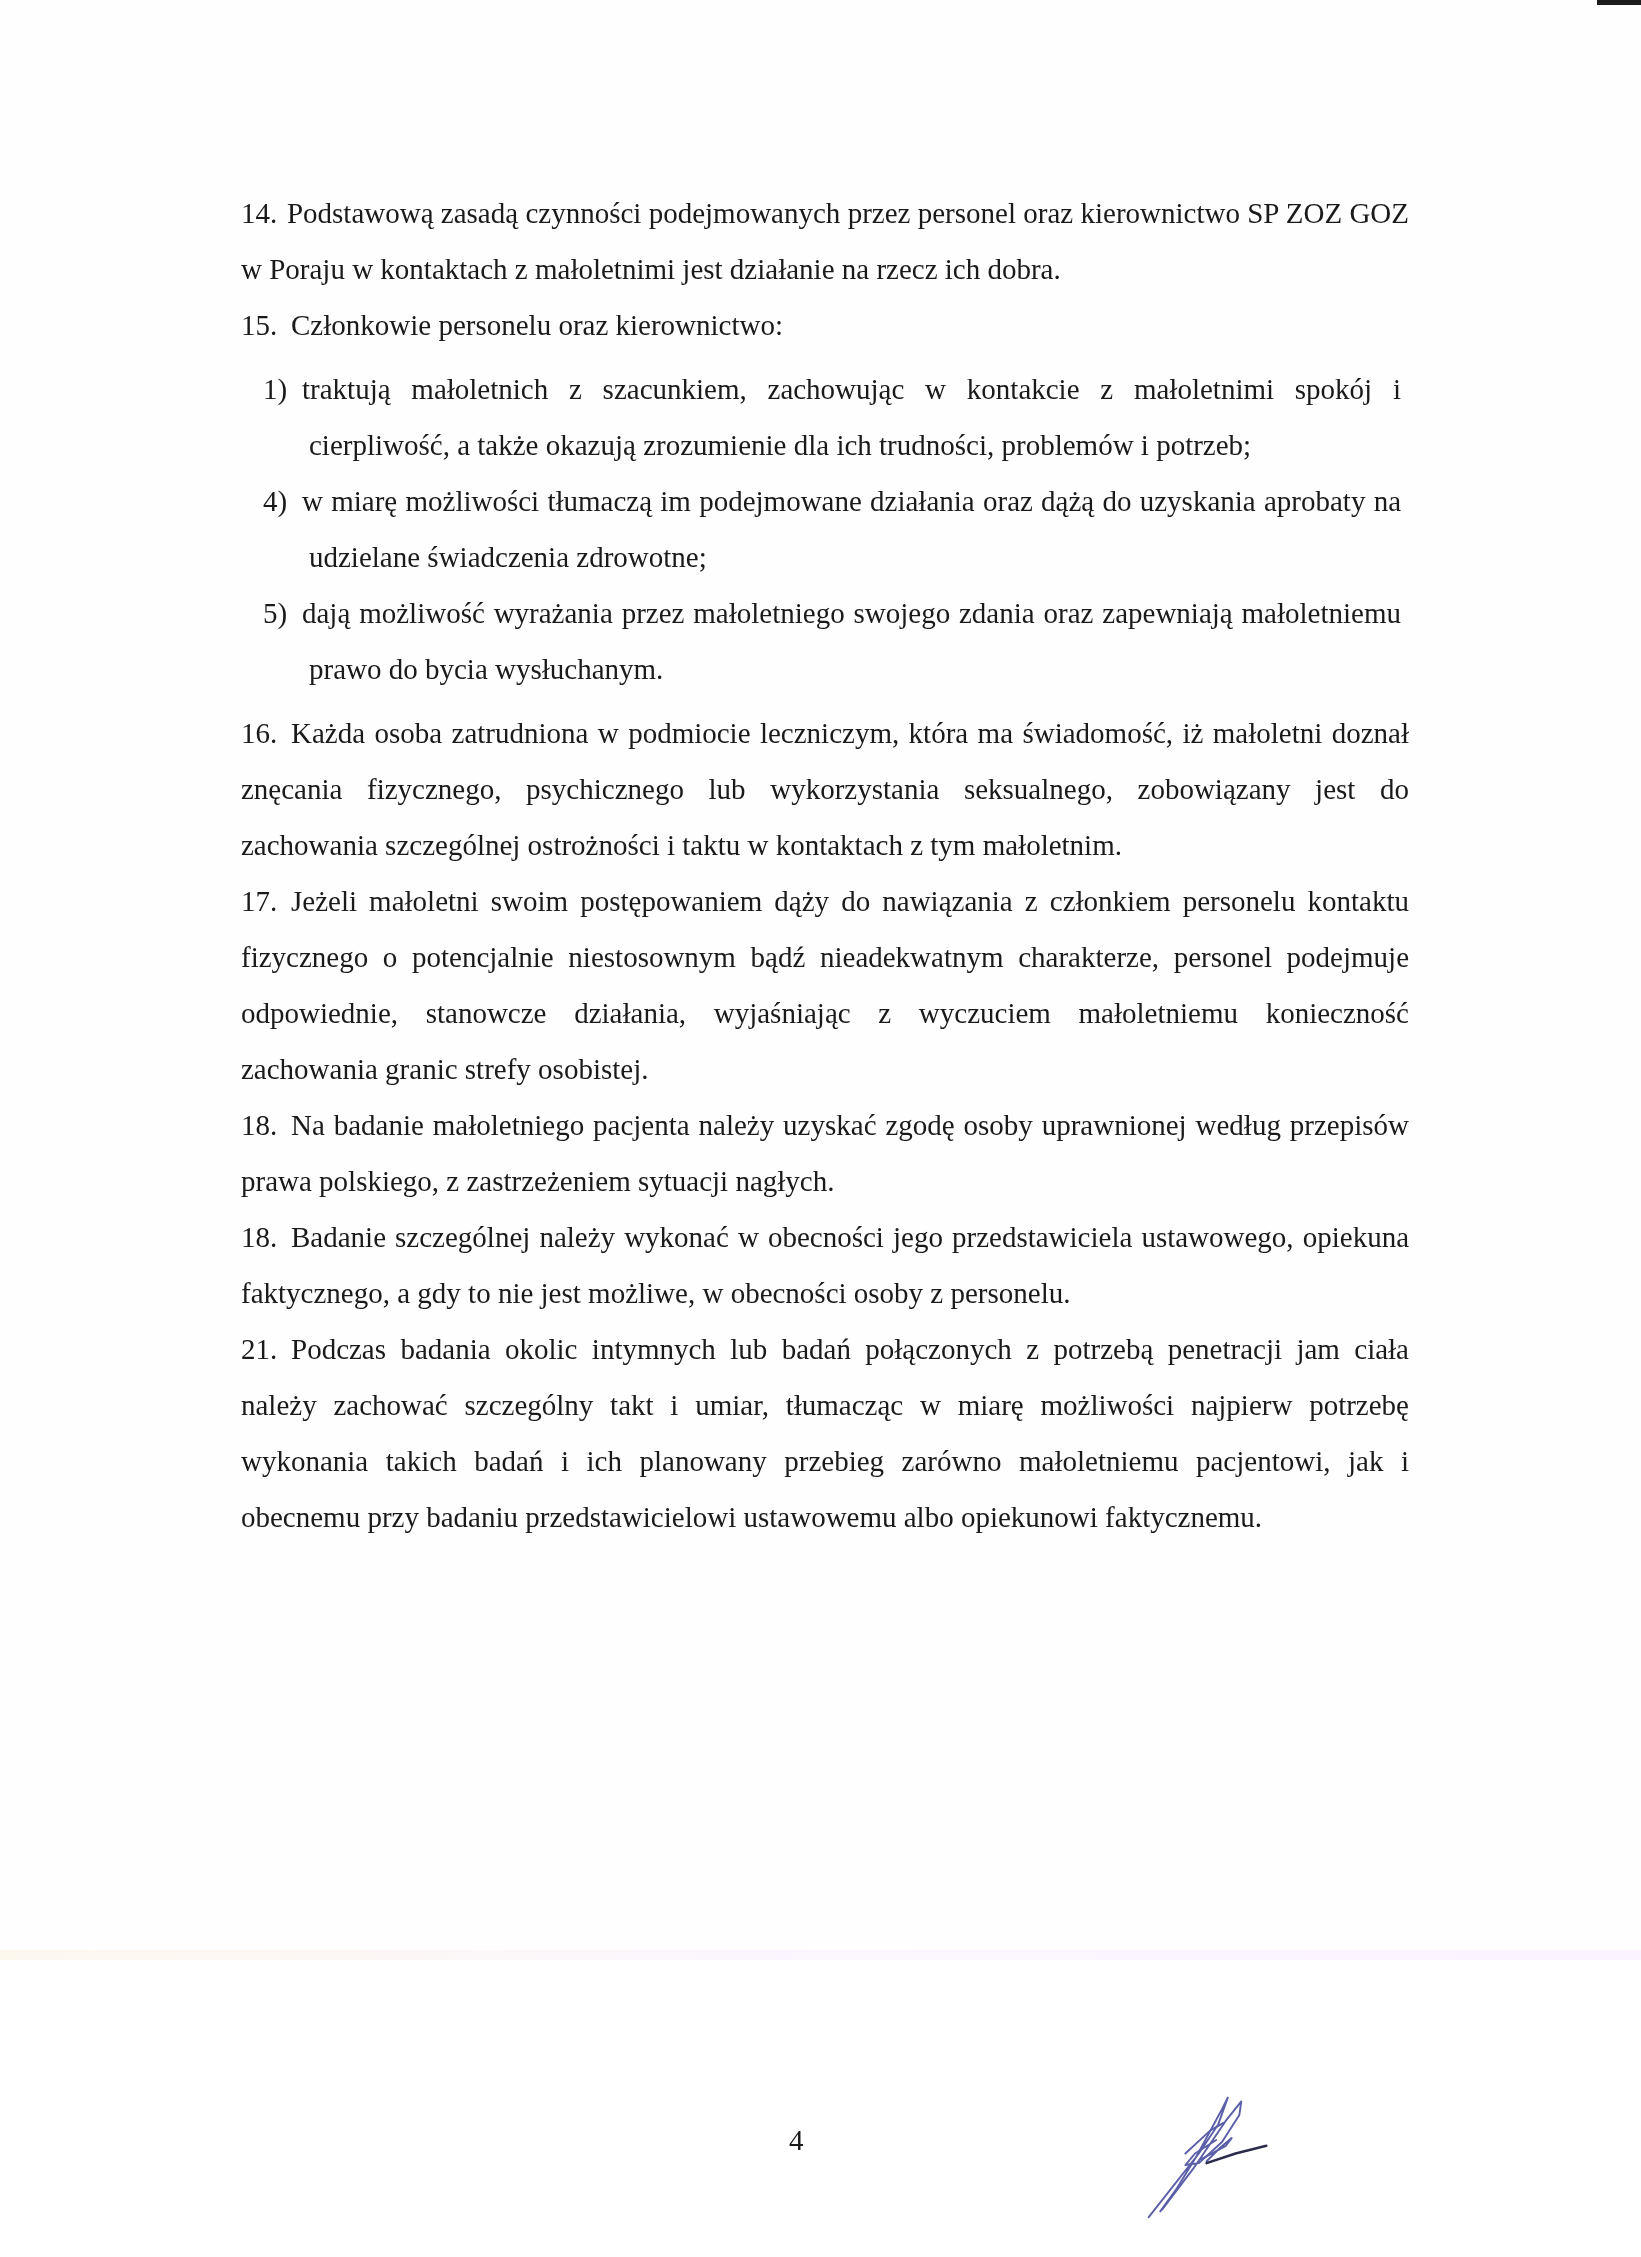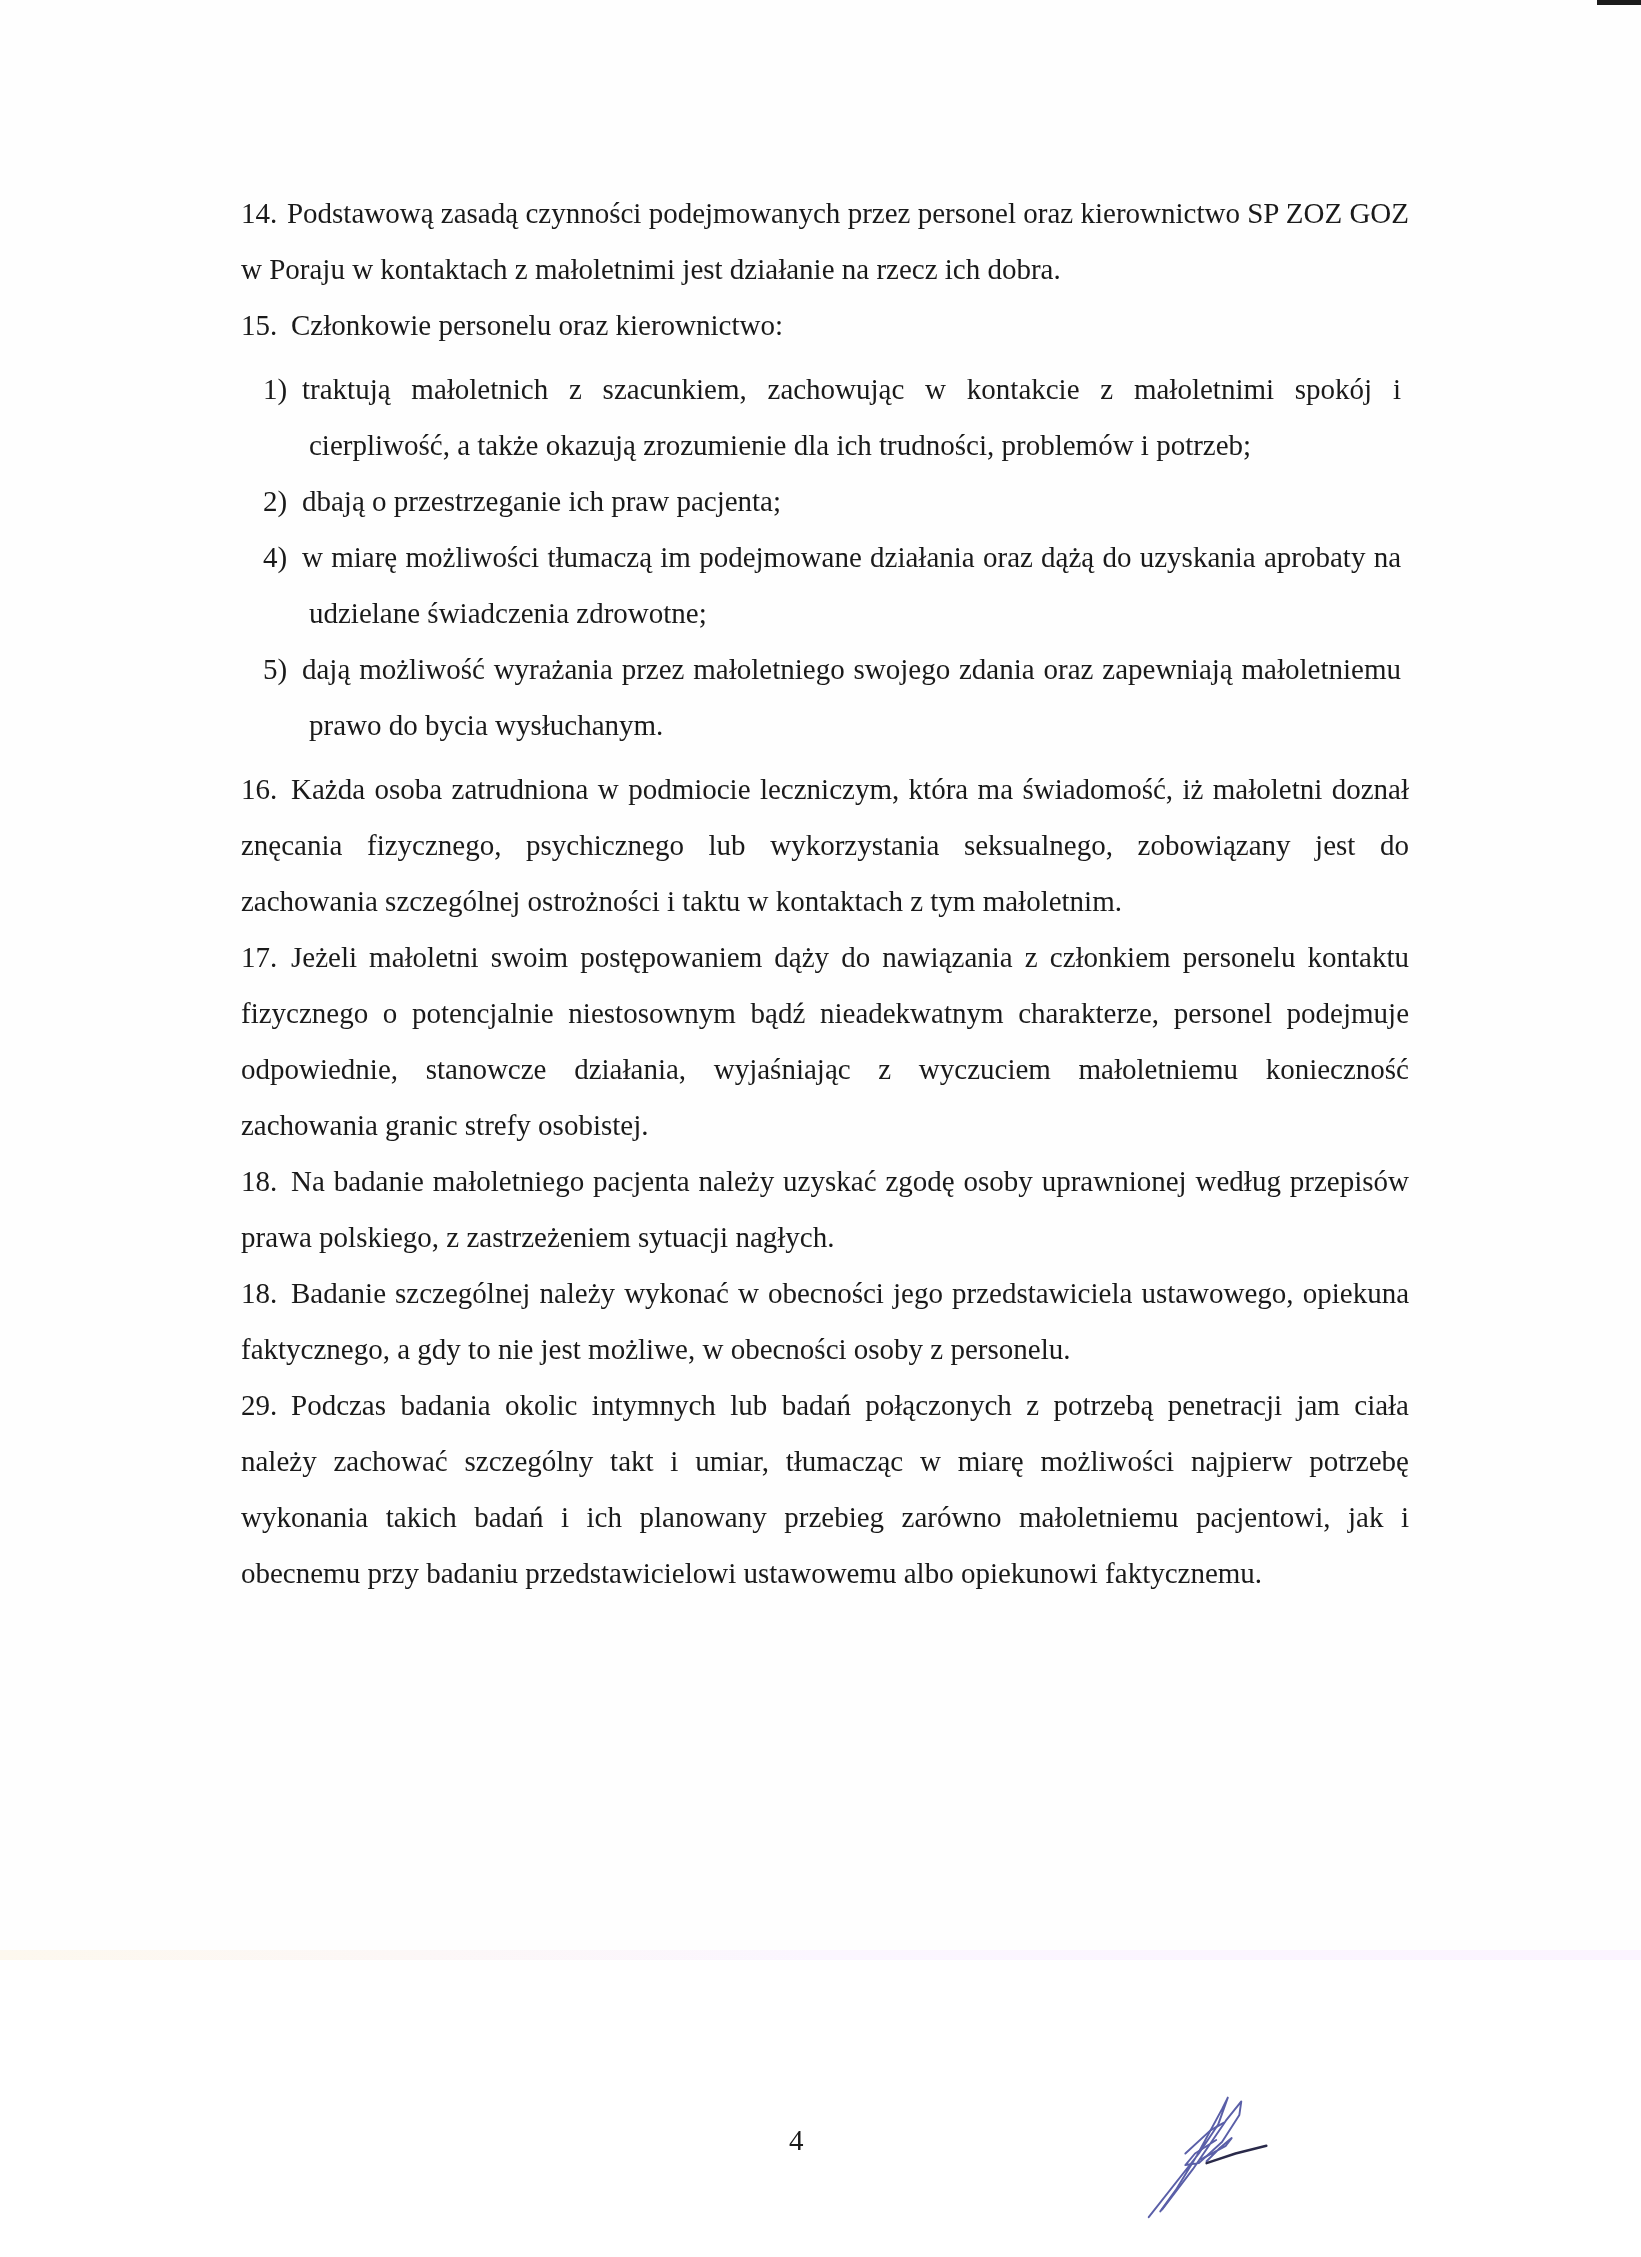--- a/index.html
+++ b/index.html
@@ -107,23 +107,20 @@
     </p>
 
     <p class="para wide">
       <span class="num">15.</span><span>Członkowie personelu oraz kierownictwo:</span>
     </p>
     <ul class="sublist">
       <li class="sub-item">
         <span class="subnum">1)</span><span>traktują małoletnich z szacunkiem, zachowując w kontakcie z małoletnimi spokój i cierpliwość, a także okazują zrozumienie dla ich trudności, problemów i potrzeb;</span>
       </li>
       <li class="sub-item">
-        <span class="subnum">2)</span><span>dbają o przestrzeganie ich praw pacjenta;</span>
-      </li>
-      <li class="sub-item">
         <span class="subnum">4)</span><span>w miarę możliwości tłumaczą im podejmowane działania oraz dążą do uzyskania aprobaty na udzielane świadczenia zdrowotne;</span>
       </li>
       <li class="sub-item">
         <span class="subnum">5)</span><span>dają możliwość wyrażania przez małoletniego swojego zdania oraz zapewniają małoletniemu prawo do bycia wysłuchanym.</span>
       </li>
     </ul>
 
     <p class="para wide">
       <span class="num">16.</span><span>Każda osoba zatrudniona w podmiocie leczniczym, która ma świadomość, iż małoletni doznał znęcania fizycznego, psychicznego lub wykorzystania seksualnego, zobowiązany jest do zachowania szczególnej ostrożności i taktu w kontaktach z tym małoletnim.</span>
     </p>
@@ -135,21 +132,21 @@
     <p class="para wide">
       <span class="num">18.</span><span>Na badanie małoletniego pacjenta należy uzyskać zgodę osoby uprawnionej według przepisów prawa polskiego, z zastrzeżeniem sytuacji nagłych.</span>
     </p>
 
     <p class="para wide">
       <span class="num">18.</span><span>Badanie szczególnej należy wykonać w obecności jego przedstawiciela ustawowego, opiekuna faktycznego, a gdy to nie jest możliwe, w obecności osoby z personelu.</span>
     </p>
 
 
     <p class="para wide">
-      <span class="num">29.</span><span>Podczas badania okolic intymnych lub badań połączonych z potrzebą penetracji jam ciała należy zachować szczególny takt i umiar, tłumacząc w miarę możliwości najpierw potrzebę wykonania takich badań i ich planowany przebieg zarówno małoletniemu pacjentowi, jak i obecnemu przy badaniu przedstawicielowi ustawowemu albo opiekunowi faktycznemu.</span>
+      <span class="num">21.</span><span>Podczas badania okolic intymnych lub badań połączonych z potrzebą penetracji jam ciała należy zachować szczególny takt i umiar, tłumacząc w miarę możliwości najpierw potrzebę wykonania takich badań i ich planowany przebieg zarówno małoletniemu pacjentowi, jak i obecnemu przy badaniu przedstawicielowi ustawowemu albo opiekunowi faktycznemu.</span>
     </p>
   </div>
 
   <div class="page-number">4</div>
 
   <svg class="signature" viewBox="0 0 200 140">
     <g fill="none" stroke="#5a5fa8" stroke-width="2" stroke-linecap="round" stroke-linejoin="round">
       <path d="M 10 136 L 62 70 L 82 40 L 92 12 L 86 24 L 60 72 L 38 108 L 22 130"></path>
       <path d="M 24 128 L 56 86 L 90 36 L 106 16 L 104 30 L 86 58 L 62 80 L 48 82 L 58 70 L 80 56"></path>
       <path d="M 48 70 L 74 46 L 88 38"></path>

